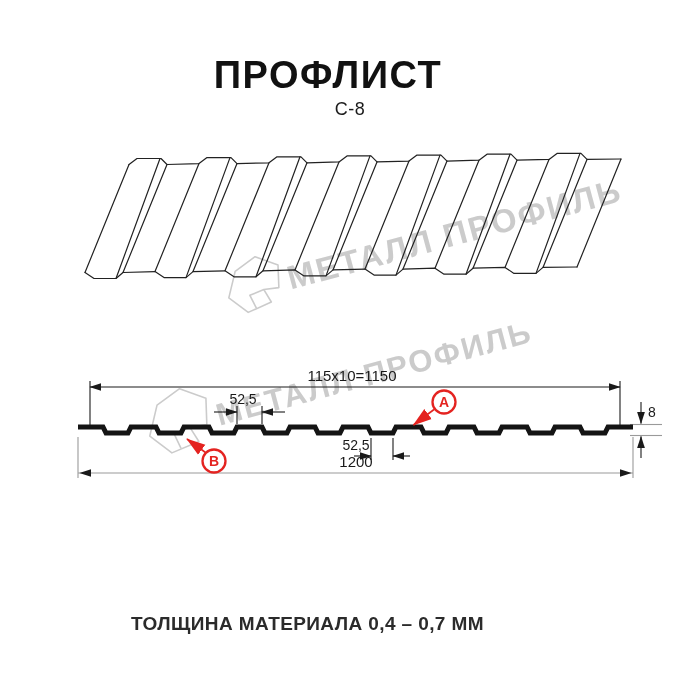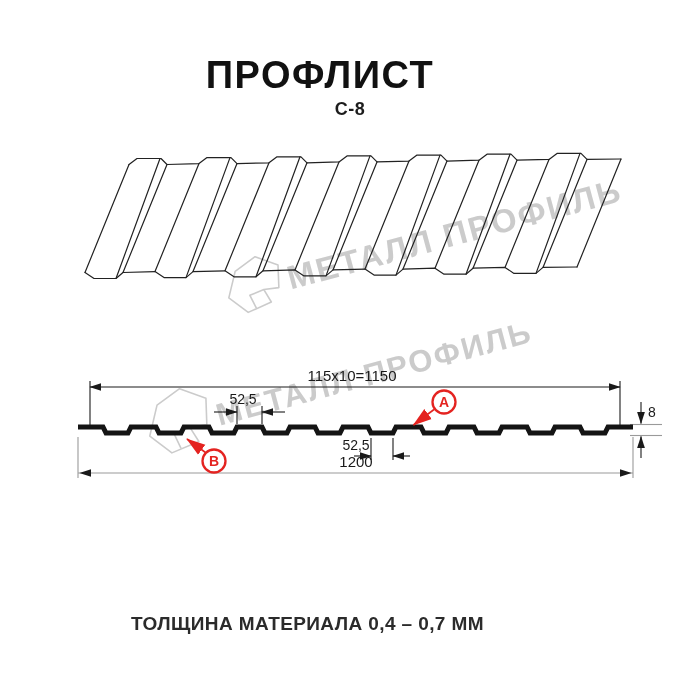--- a/index.html
+++ b/index.html
@@ -2,25 +2,25 @@
 <html><head>
 <meta charset="utf-8">
 <style>
   html,body{margin:0;padding:0;}
   body{
     width:700px;height:700px;position:relative;background:#ffffff;
     font-family:"Liberation Sans", sans-serif;overflow:hidden;
   }
   .page-title{
     position:absolute;left:0;top:54px;width:640px;text-align:center;
-    font-size:38px;font-weight:800;letter-spacing:1.5px;color:#111;
+    font-size:38px;font-weight:800;letter-spacing:1.5px;color:#111;padding-left:8px;
   }
   .page-subtitle{
     position:absolute;left:0;top:99px;width:700px;text-align:center;
-    font-size:18px;font-weight:700;letter-spacing:0.5px;color:#1c1c1c;
+    font-size:18px;font-weight:400;letter-spacing:0.5px;color:#1c1c1c;
   }
   .footer-note{
     position:absolute;left:0;top:613px;width:615px;text-align:center;
     font-size:19px;font-weight:600;letter-spacing:0.4px;color:#2b2b2b;
   }
   svg.drawing{position:absolute;left:0;top:0;}
   .dim-text{font-family:"Liberation Sans", sans-serif;font-size:15px;fill:#1a1a1a;}
   .dim-text-sm{font-family:"Liberation Sans", sans-serif;font-size:14px;fill:#1a1a1a;}
   .callout-text{font-family:"Liberation Sans", sans-serif;font-size:14px;font-weight:700;fill:#e42320;}
   .wm-text{font-family:"Liberation Sans", sans-serif;font-weight:700;fill:#c9c9c9;letter-spacing:2px;}

